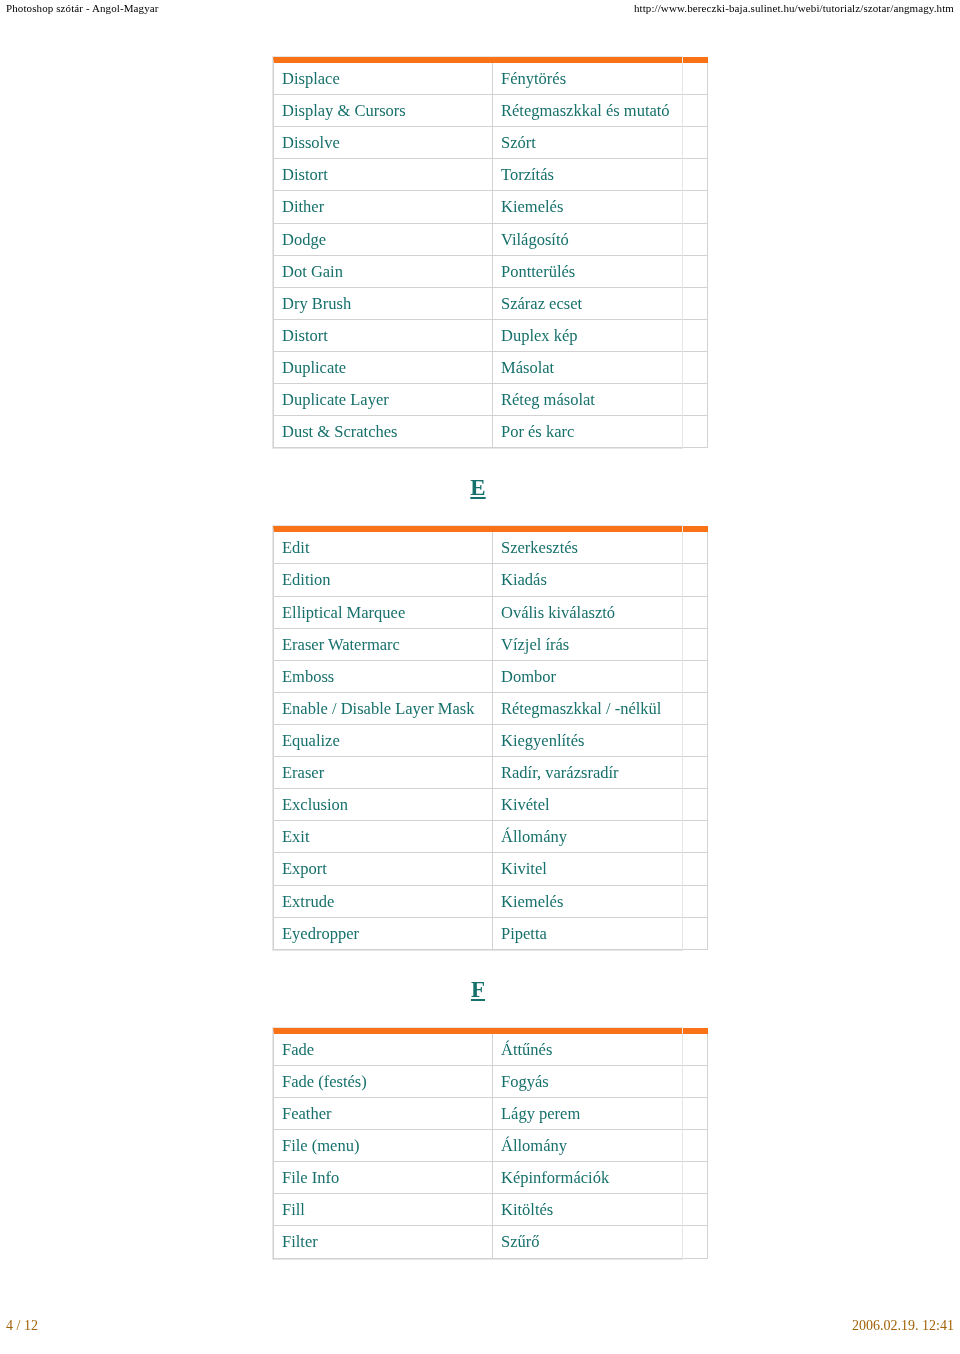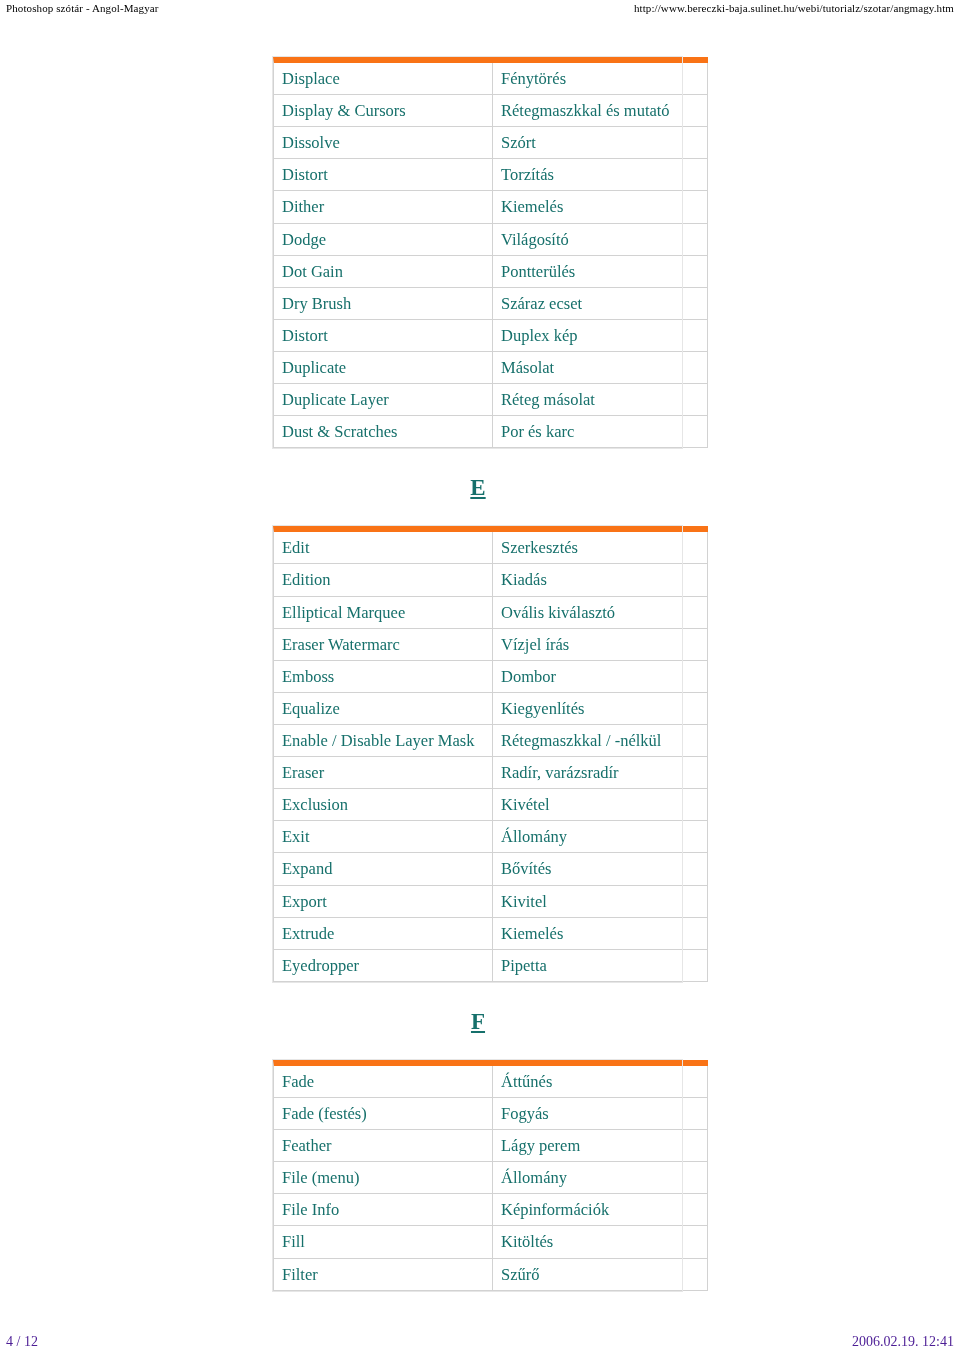--- a/index.html
+++ b/index.html
@@ -32,30 +32,30 @@
     padding: 2px 6px 0 6px;
     box-sizing: border-box;
     white-space: nowrap;
   }
   .page-header .hdr-title { letter-spacing: .1px; }
   .page-header .hdr-url   { letter-spacing: .1px; }
 
   
   .page-footer {
     position: absolute;
-    bottom: 4px;
+    bottom: 20px;
     left: 0;
     width: 960px;
     height: 22px;
     display: flex;
     align-items: flex-end;
     justify-content: space-between;
     font-family: "Liberation Serif", "DejaVu Serif", serif;
     font-size: 14px;
-    color: #4c1d95;
+    color: #a16207;
     padding: 0 6px 0 6px;
     box-sizing: border-box;
     white-space: nowrap;
   }
 
   
   .content {
     position: absolute;
     top: 56px;
     left: 0;
@@ -206,42 +206,38 @@
         </tr>
         <tr>
           <td class="col-en">Eraser Watermarc</td>
           <td class="col-hu">Vízjel írás</td>
         </tr>
         <tr>
           <td class="col-en">Emboss</td>
           <td class="col-hu">Dombor</td>
         </tr>
         <tr>
+          <td class="col-en">Enable / Disable Layer Mask</td>
+          <td class="col-hu">Rétegmaszkkal / -nélkül</td>
+        </tr>
+        <tr>
           <td class="col-en">Equalize</td>
           <td class="col-hu">Kiegyenlítés</td>
         </tr>
         <tr>
-          <td class="col-en">Enable / Disable Layer Mask</td>
-          <td class="col-hu">Rétegmaszkkal / -nélkül</td>
-        </tr>
-        <tr>
           <td class="col-en">Eraser</td>
           <td class="col-hu">Radír, varázsradír</td>
         </tr>
         <tr>
           <td class="col-en">Exclusion</td>
           <td class="col-hu">Kivétel</td>
         </tr>
         <tr>
           <td class="col-en">Exit</td>
           <td class="col-hu">Állomány</td>
-        </tr>
-        <tr>
-          <td class="col-en">Expand</td>
-          <td class="col-hu">Bővítés</td>
         </tr>
         <tr>
           <td class="col-en">Export</td>
           <td class="col-hu">Kivitel</td>
         </tr>
         <tr>
           <td class="col-en">Extrude</td>
           <td class="col-hu">Kiemelés</td>
         </tr>
         <tr>

